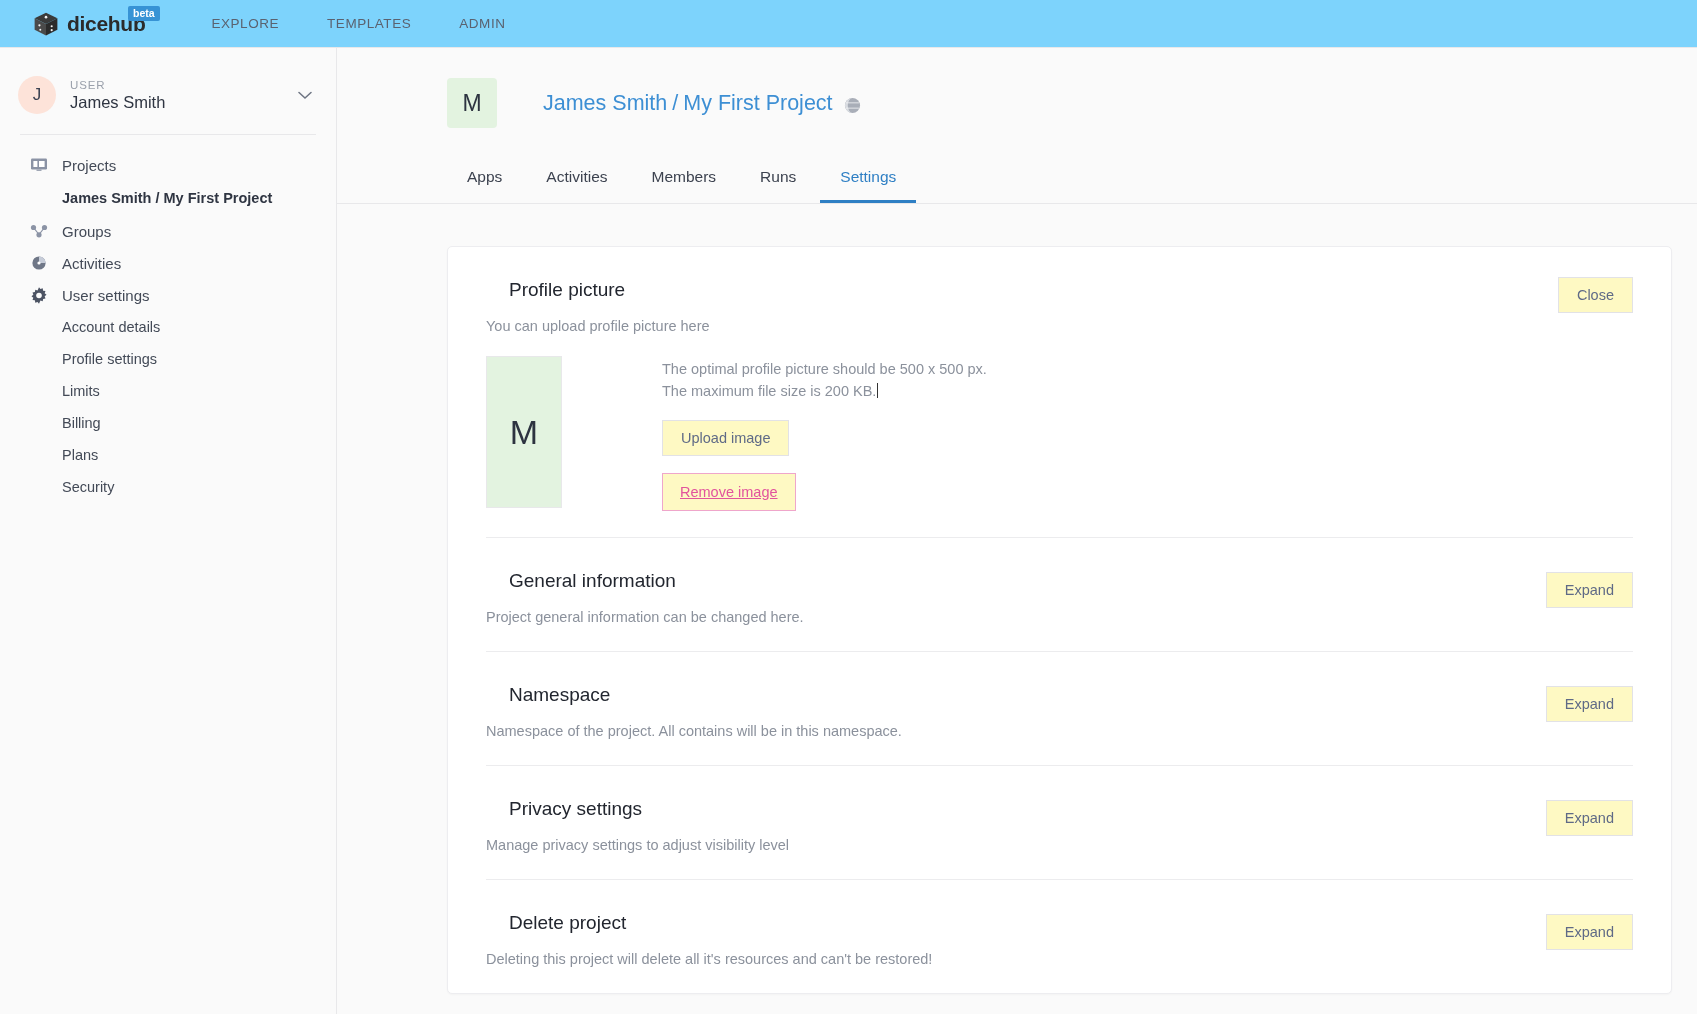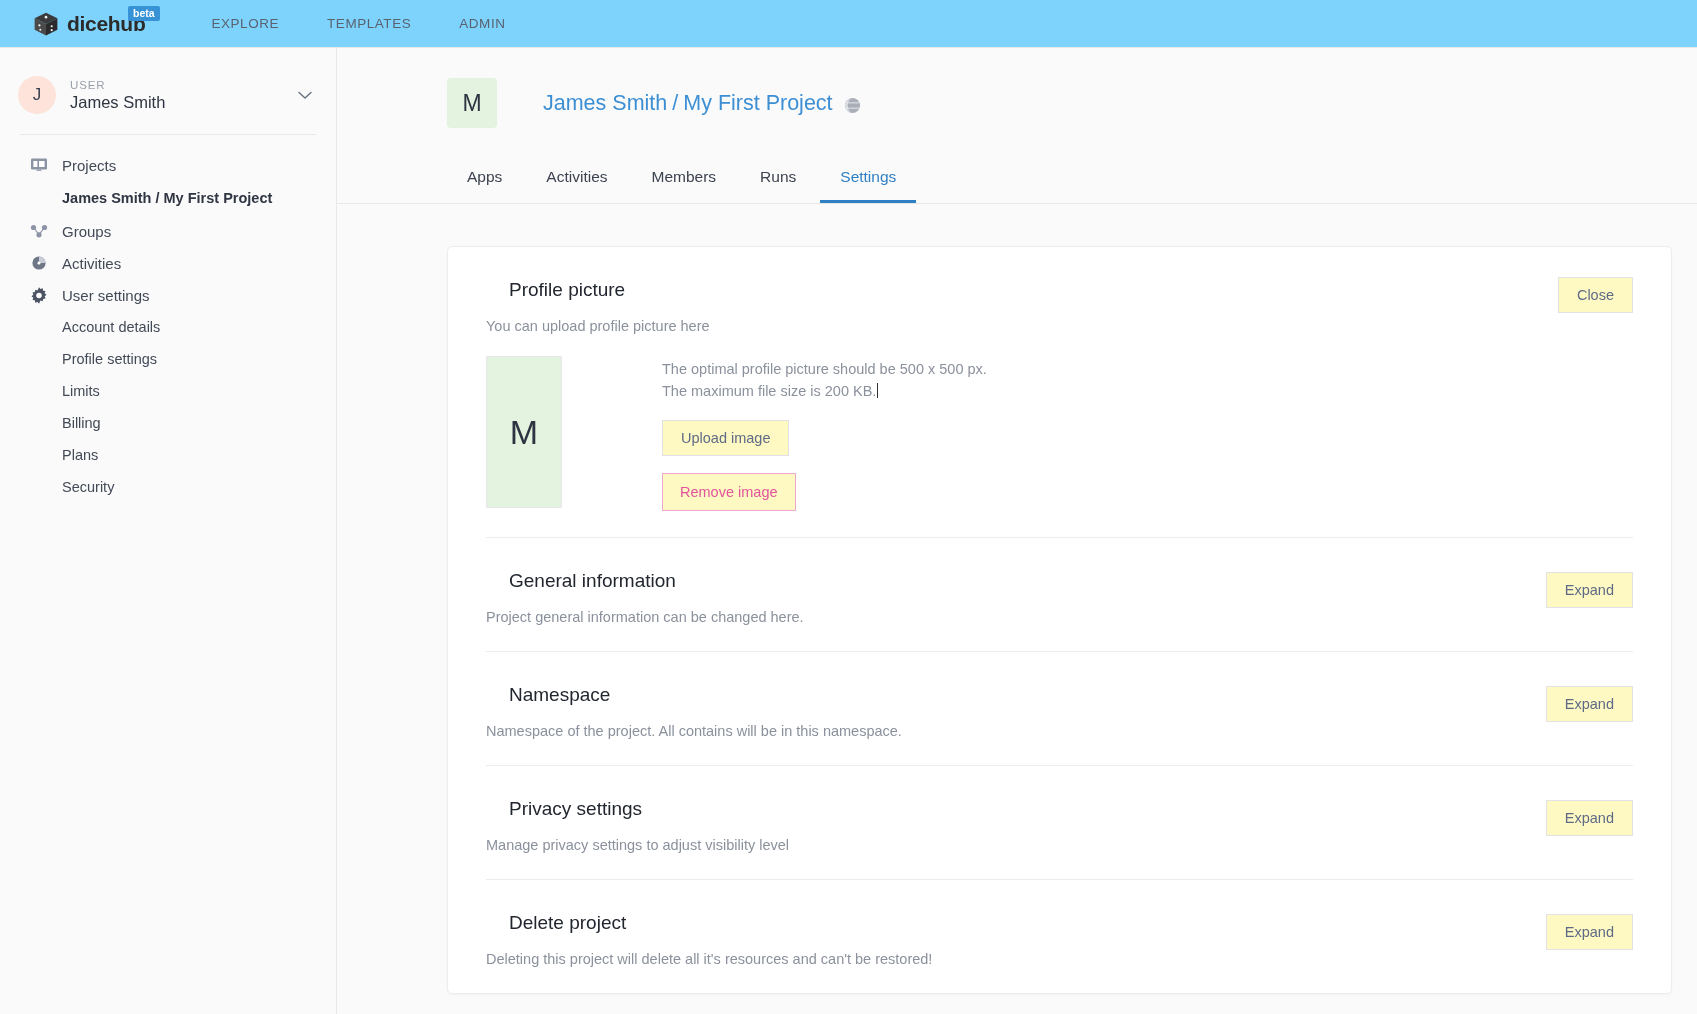--- a/index.html
+++ b/index.html
@@ -125,21 +125,21 @@
   .sec-desc { font-size: 14.5px; color: #8b919c; margin-top: 17px; }
 
   .btn {
     font-family: "Liberation Sans", sans-serif;
     background: #fef9c3; border: 1px solid #e2e2e6;
     border-radius: 0; color: #5f6a86;
     font-size: 14.5px; padding: 9px 18px; cursor: pointer;
   }
   .btn-right { position: absolute; right: 0; top: 30px; }
   .btn-expand { position: absolute; right: 0; top: 34px; }
-  .btn-danger { border-color: #efa6cb; color: #e2539d; padding: 10px 17px; }
+  .btn-danger { border-color: #efa6cb; color: #e2539d; padding: 10px 17px; text-decoration: underline; }
 
   .pp-row { display: flex; margin-top: 22px; }
   .pp-preview {
     width: 76px; height: 152px; background: #e3f3e0;
     border: 1px solid #e8e8ea;
     display: flex; align-items: center; justify-content: center;
     color: #2d3340; font-size: 34px; flex: 0 0 76px;
   }
   .pp-right { margin-left: 100px; padding-top: 2px; }
   .pp-line { font-size: 14.5px; color: #8b919c; line-height: 22px; }

